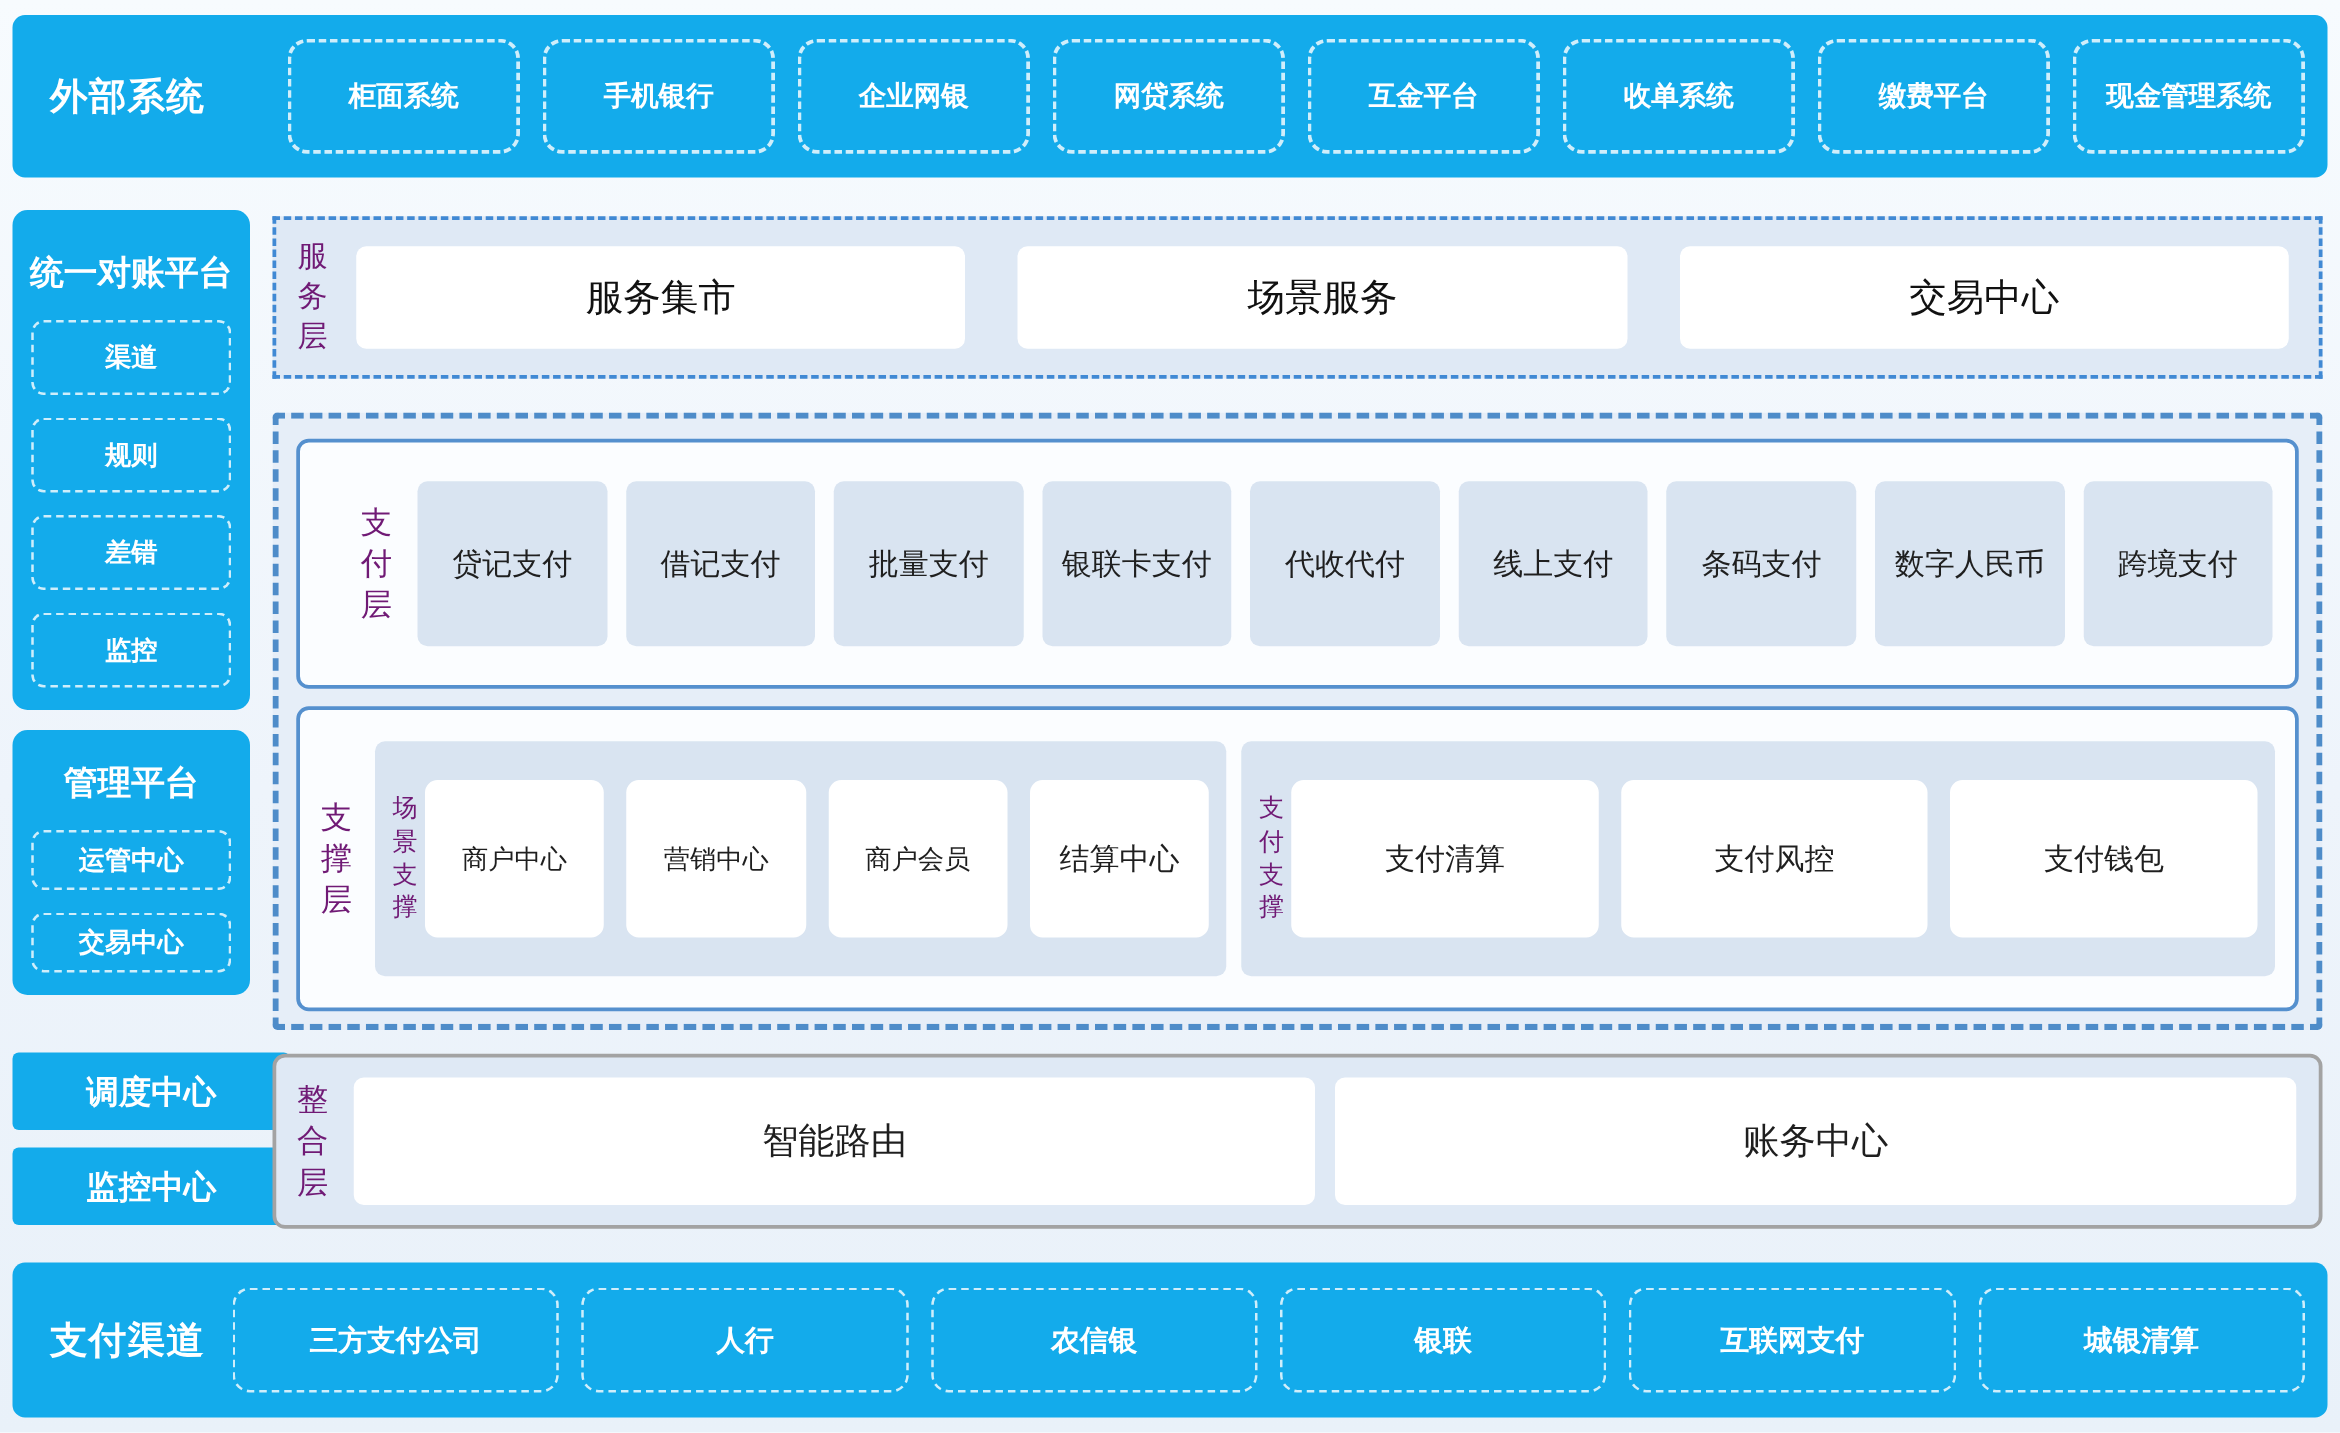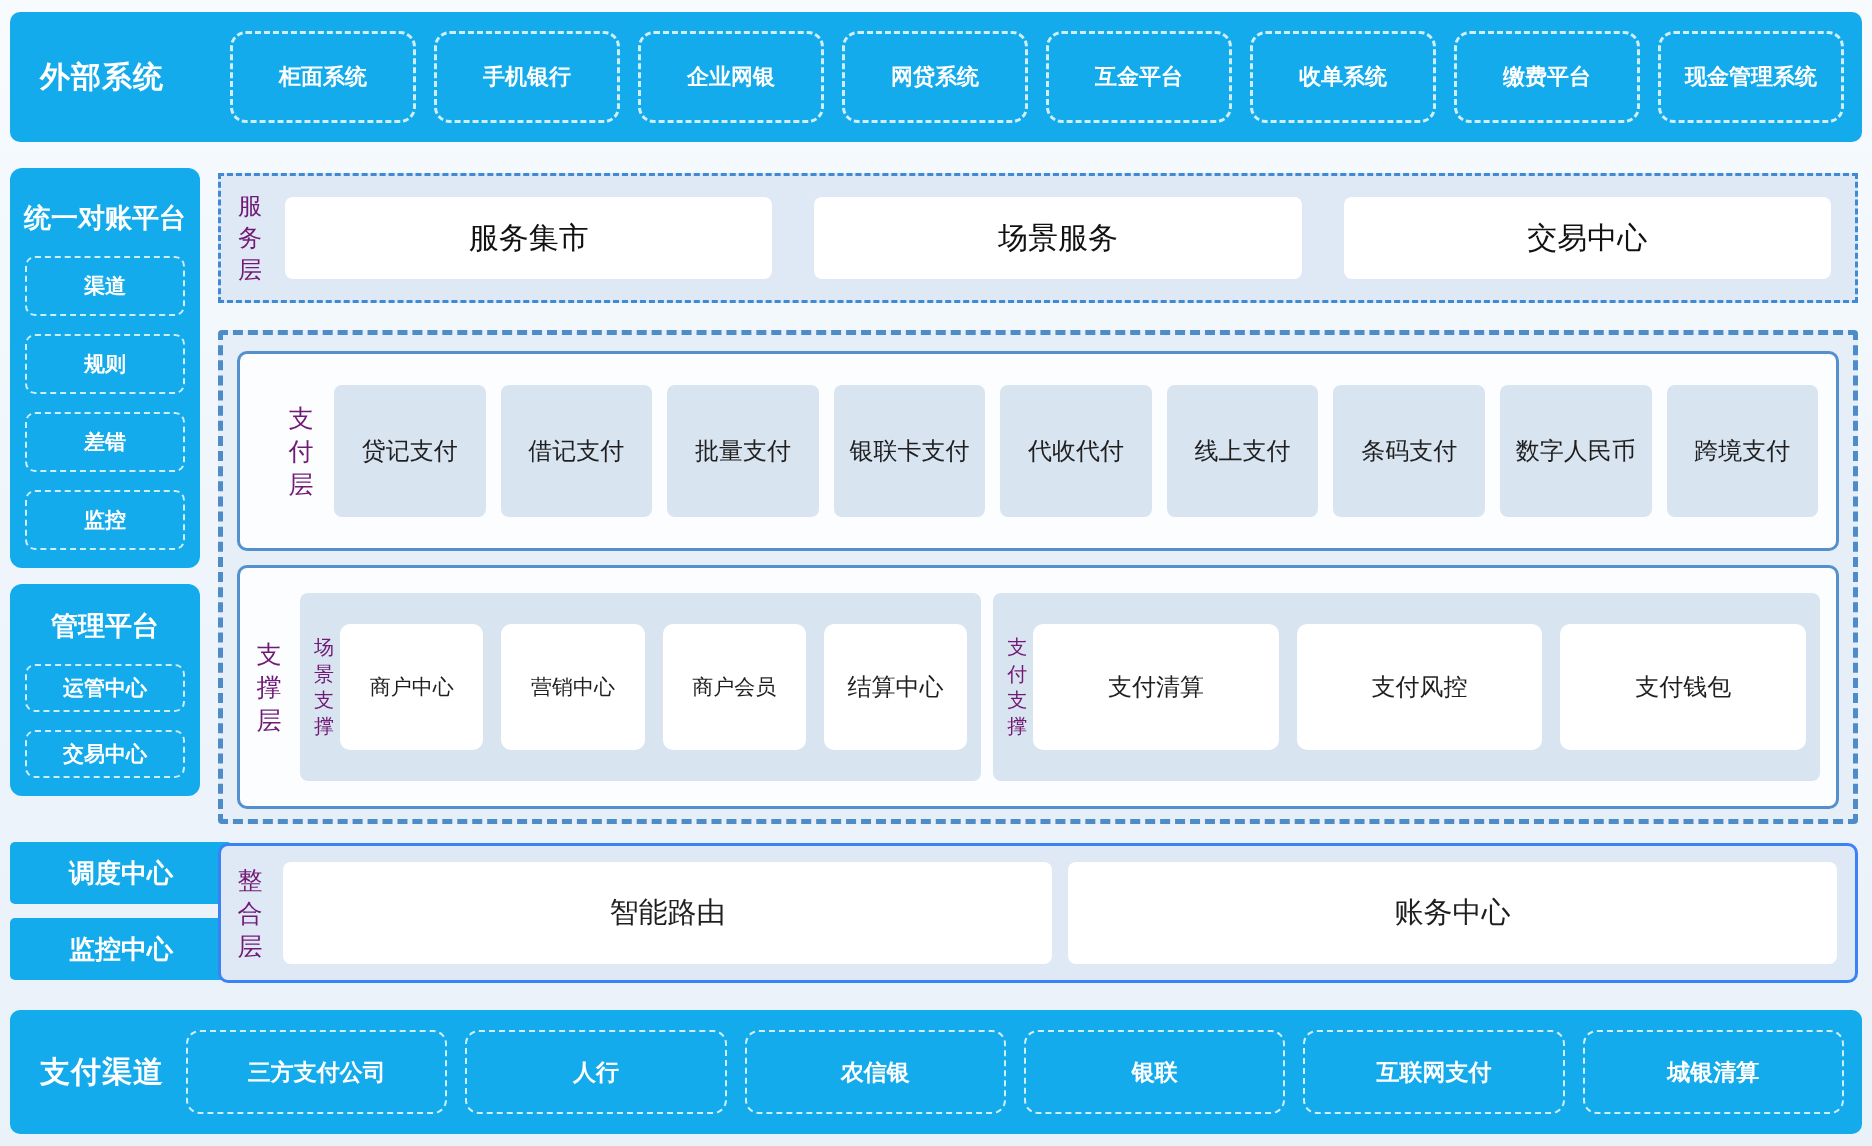--- a/index.html
+++ b/index.html
@@ -61,21 +61,21 @@
            display:flex; align-items:center; padding:0 14px; }
   .group .vlabel { font-size:20px; margin-right:6px; }
   .group-items { flex:1; display:flex; gap:18px; }
   .sup-item { flex:1; height:126px; background:#fff; border-radius:10px;
               display:flex; align-items:center; justify-content:center;
               font-size:24px; white-space:nowrap; }
   .sup-item.sm { font-size:21px; }
   .g1 { flex:709; } .g2 { flex:867; }
 
   .intl { left:218px; top:843px; width:1640px; height:140px;
-          background:#dfe9f5; border:3px solid #3b82f6; border-radius:10px; display:flex; }
+          background:#dfe9f5; border:3px solid #a3a3a3; border-radius:10px; display:flex; }
   .int-items { flex:1; display:flex; gap:16px; align-items:center; margin:0 18px 0 4px; }
   .int-item { flex:1; height:102px; background:#fff; border-radius:8px;
               display:flex; align-items:center; justify-content:center; font-size:29px; }
 
   .label-svc { font-size:24px; } .label-lay { font-size:25px; }
 </style>
 </head>
 <body>
 
 <div class="abs bar" style="left:10px; top:12px; width:1852px; height:130px;gap:44px;">

